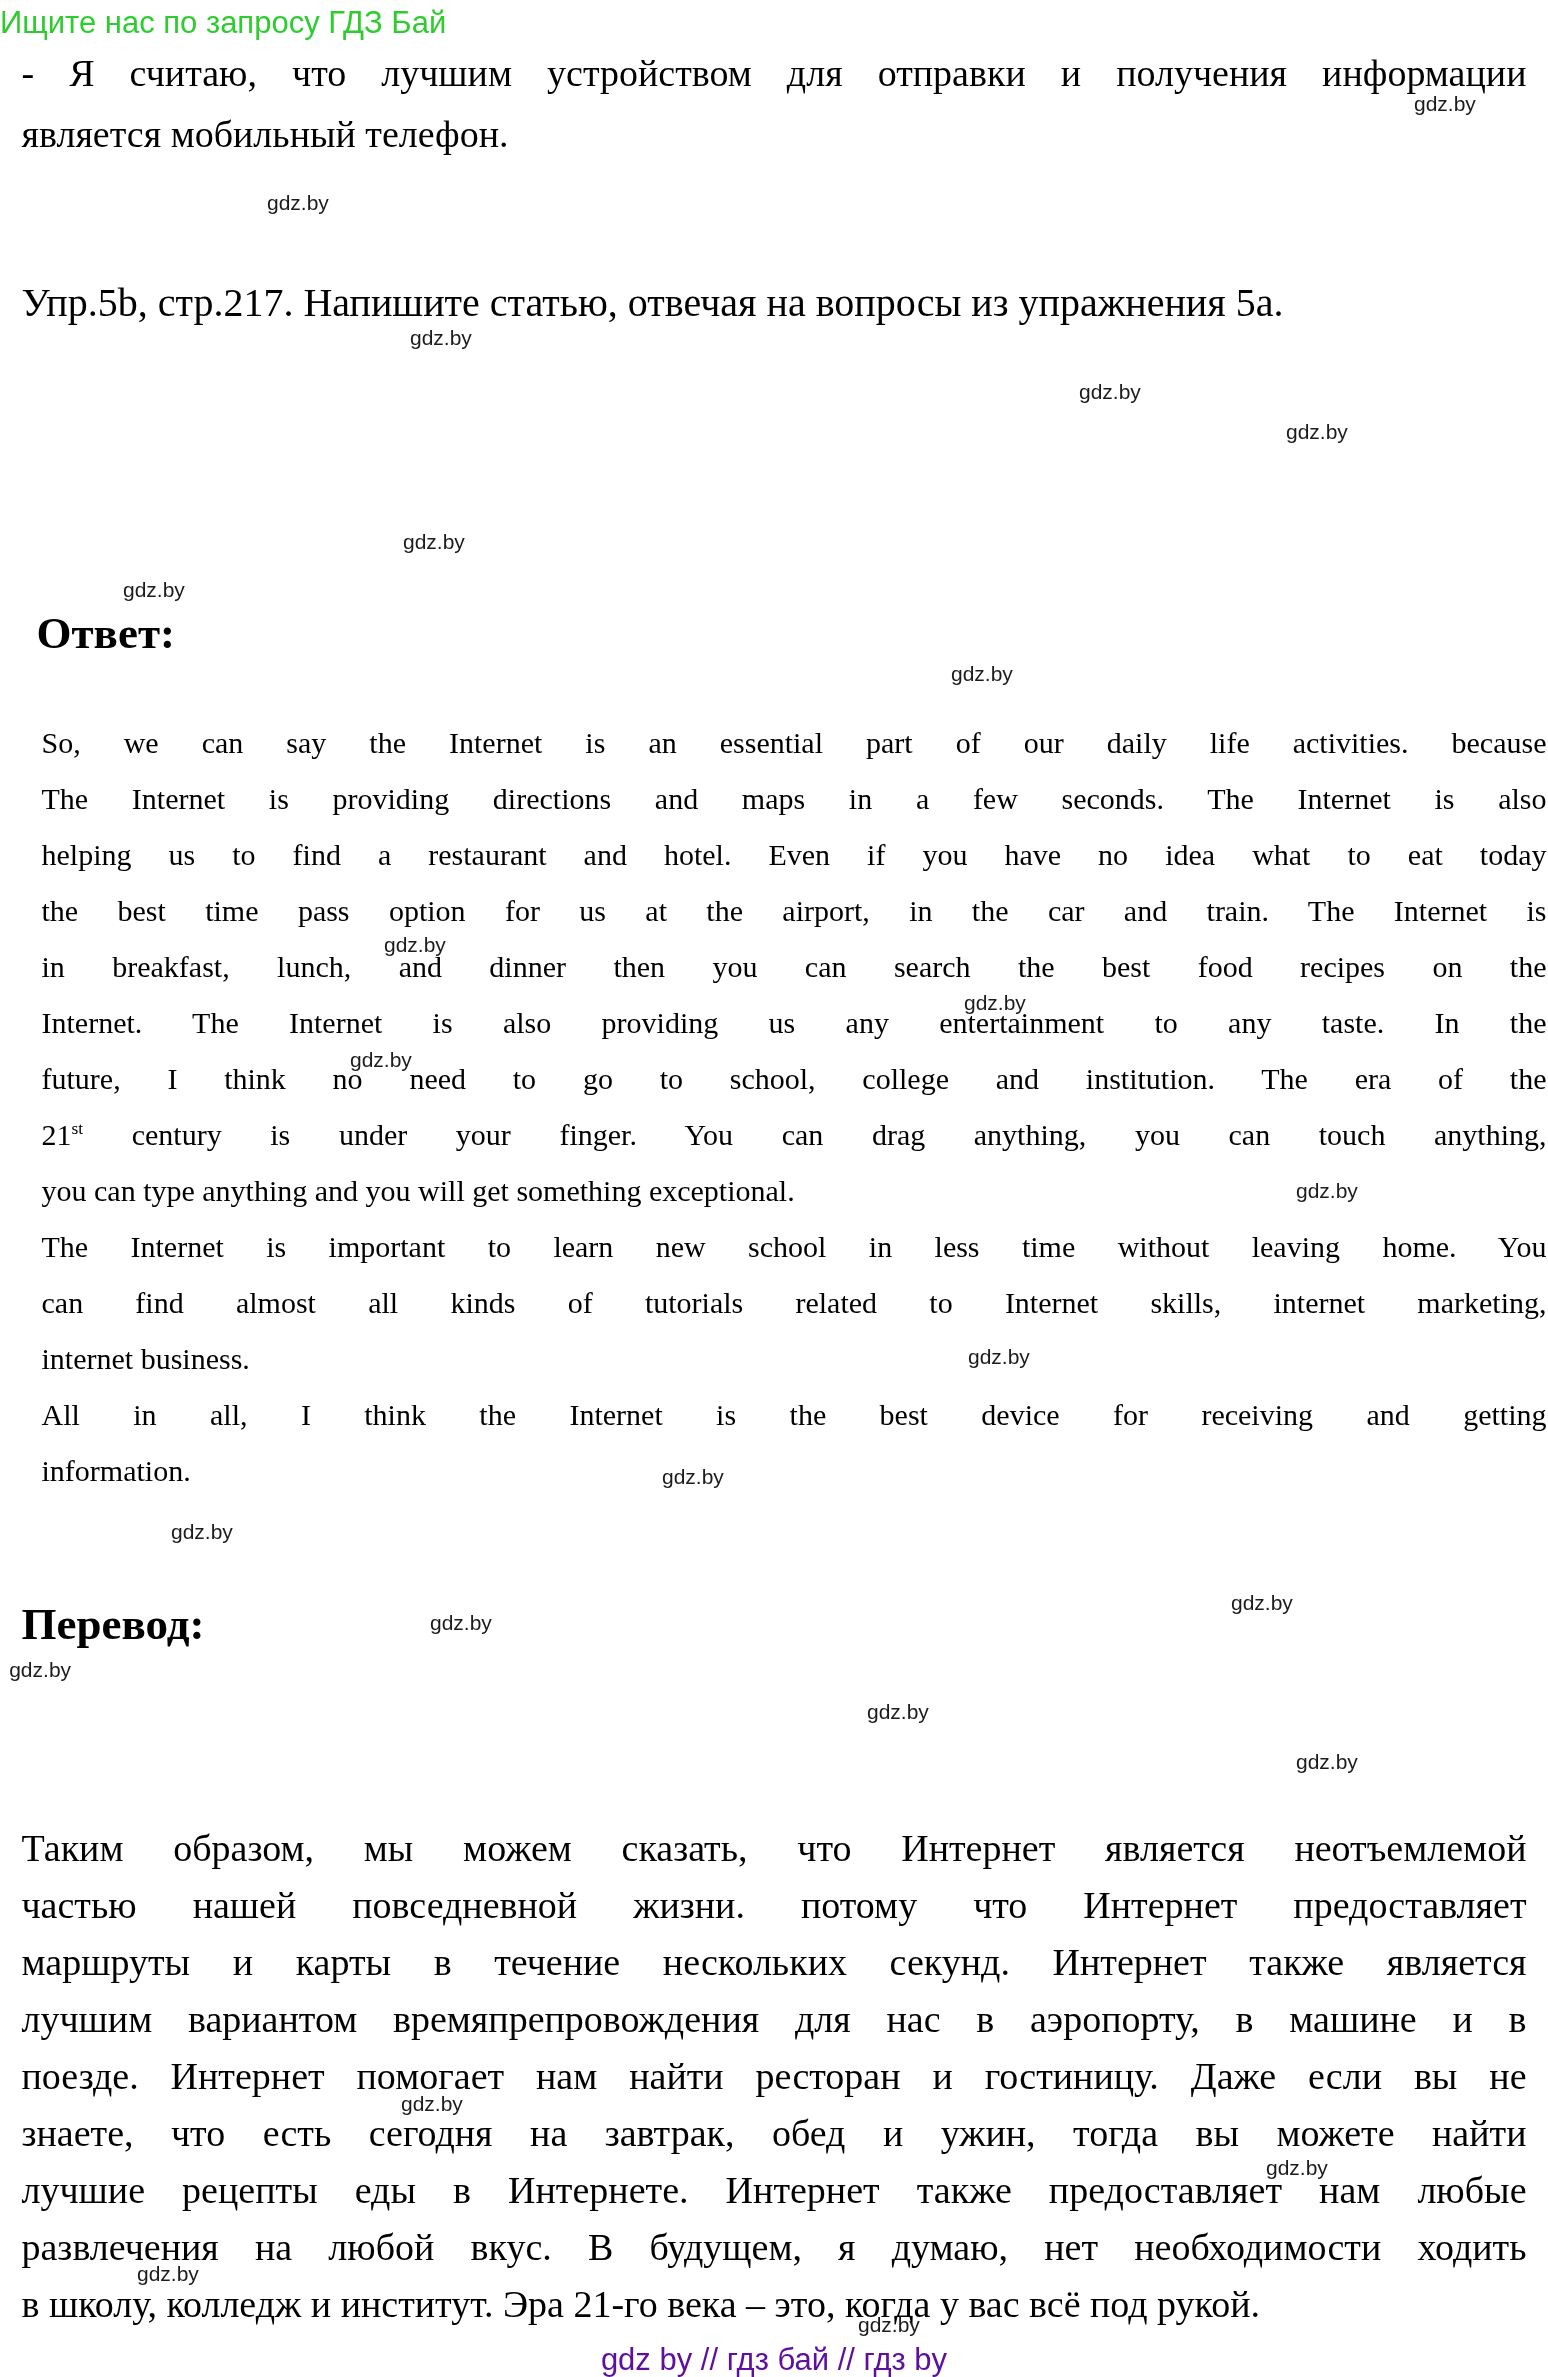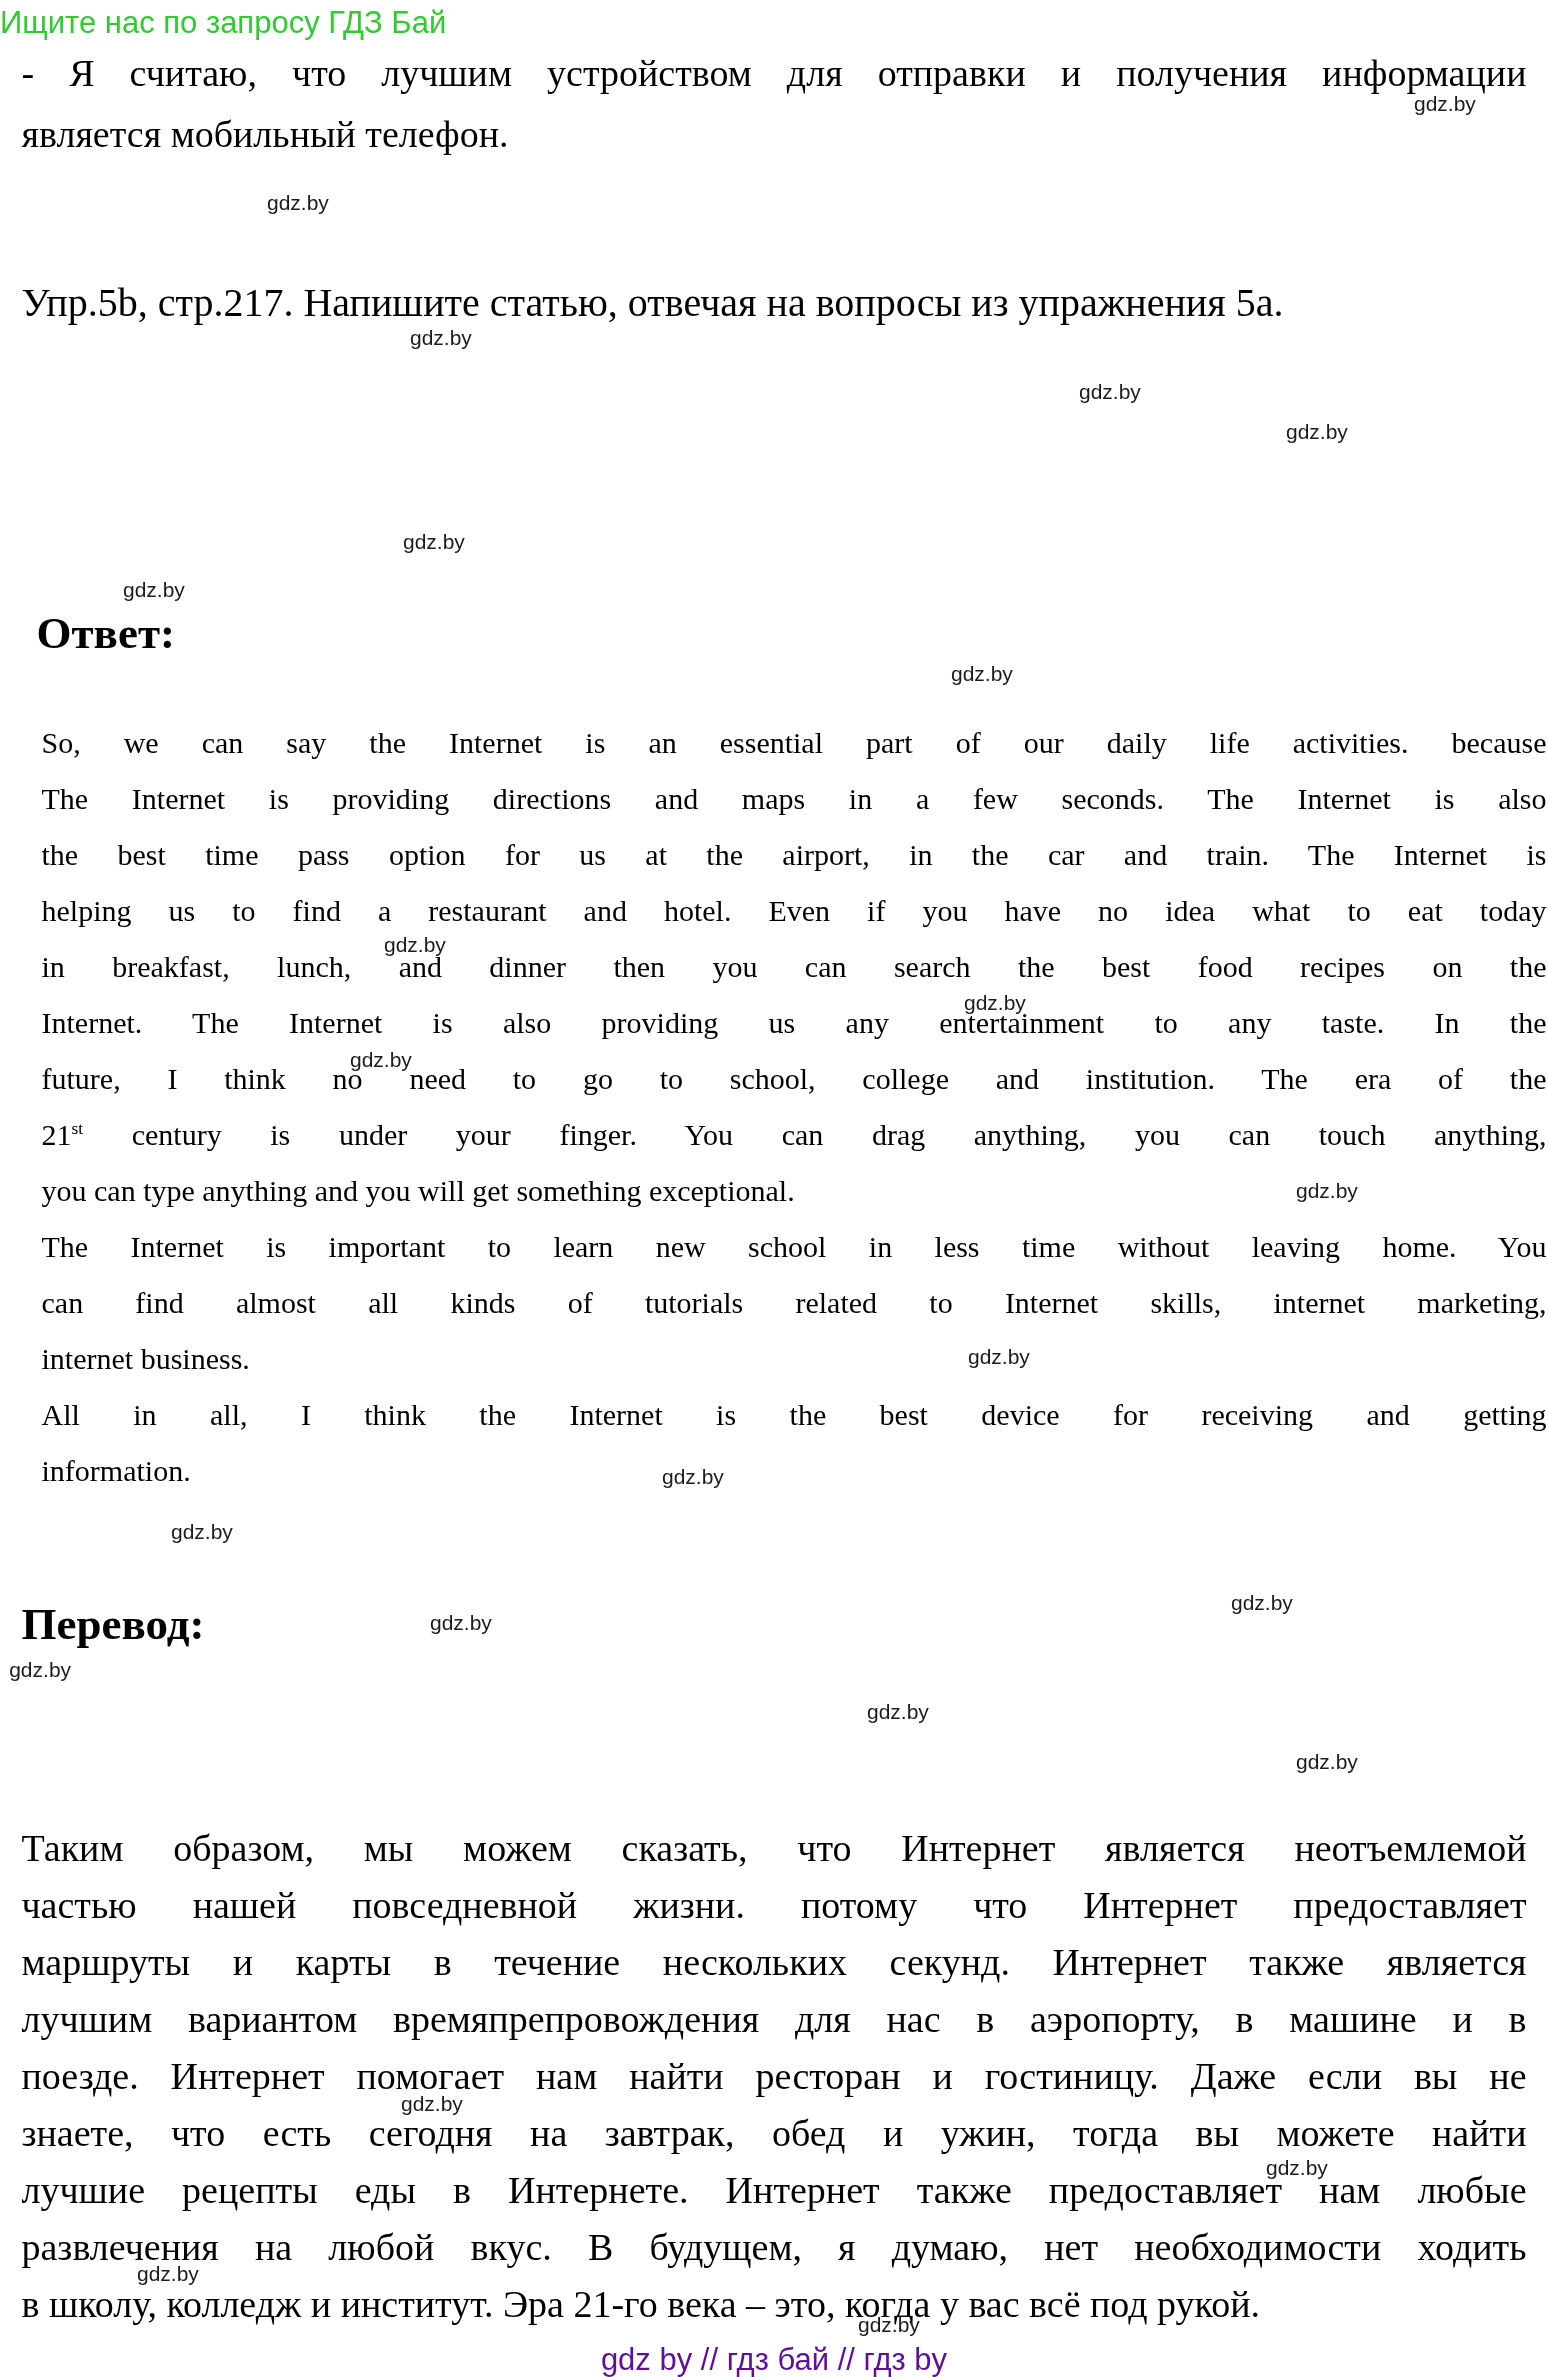--- a/index.html
+++ b/index.html
@@ -84,22 +84,22 @@
   <div class="ll">является мобильный телефон.</div>
 </div>
 
 <div class="abs col task ll">Упр.5b, стр.217. Напишите статью, отвечая на вопросы из упражнения 5а.</div>
 
 <div class="abs heading answer-heading">Ответ:</div>
 
 <div class="abs col en-body">
   <div class="jl">So, we can say the Internet is an essential part of our daily life activities. because</div>
   <div class="jl">The Internet is providing directions and maps in a few seconds. The Internet is also</div>
+  <div class="jl">helping us to find a restaurant and hotel. Even if you have no idea what to eat today</div>
   <div class="jl">the best time pass option for us at the airport, in the car and train. The Internet is</div>
-  <div class="jl">helping us to find a restaurant and hotel. Even if you have no idea what to eat today</div>
   <div class="jl">in breakfast, lunch, and dinner then you can search the best food recipes on the</div>
   <div class="jl">Internet. The Internet is also providing us any entertainment to any taste. In the</div>
   <div class="jl">future, I think no need to go to school, college and institution. The era of the</div>
   <div class="jl"><span>21</span><sup class="sup">st</sup><span> century is under your finger. You can drag anything, you can touch anything,</span></div>
   <div class="ll">you can type anything and you will get something exceptional.</div>
   <div class="jl">The Internet is important to learn new school in less time without leaving home. You</div>
   <div class="jl">can find almost all kinds of tutorials related to Internet skills, internet marketing,</div>
   <div class="ll">internet business.</div>
   <div class="jl">All in all, I think the Internet is the best device for receiving and getting</div>
   <div class="ll">information.</div>

